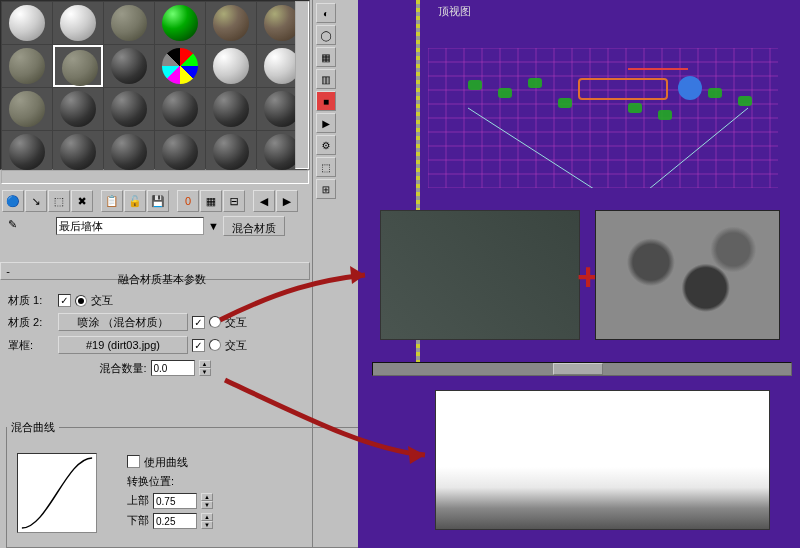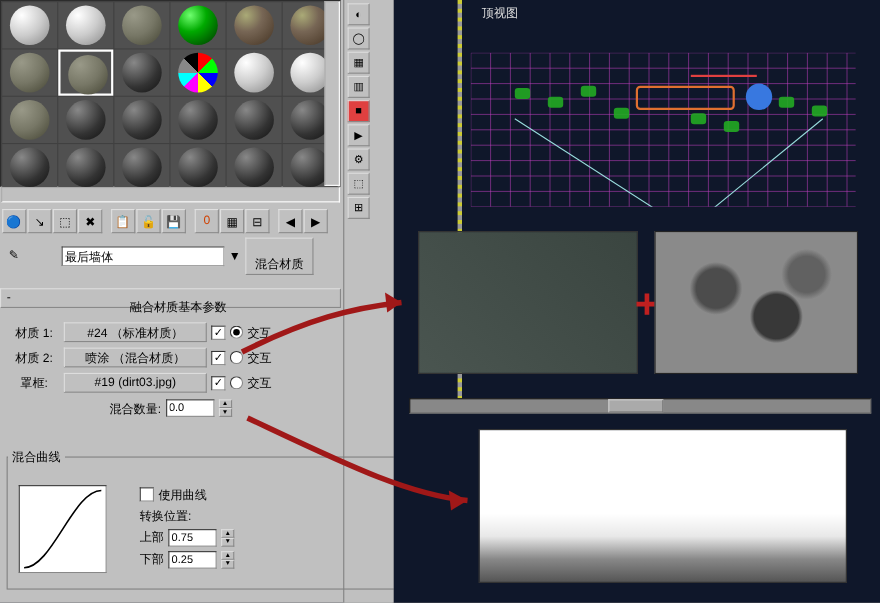--- a/index.html
+++ b/index.html
@@ -31,52 +31,52 @@
 
 .mat-toolbar { position: absolute; left: 0; top: 188px; width: 310px; height: 48px; background: #c0c0c0; padding: 2px; }
 .tb-row { display: flex; gap: 1px; margin-bottom: 2px; }
 .icon-btn { width: 22px; height: 22px; background: #c0c0c0; border: 1px outset #e0e0e0; display: flex; align-items: center; justify-content: center; font-size: 11px; }
 .icon-btn.sep { width: 6px; border: none; background: transparent; }
 
 
 .name-row { display: flex; align-items: center; gap: 4px; padding: 2px 6px; }
 .dropper-icon { width: 16px; height: 16px; }
 .name-input { flex: 0 0 130px; height: 18px; background: #fff; border: 1px inset #999; padding: 0 2px; margin-left: 28px; }
-.type-btn { height: 20px; padding: 16px 8px; background: #c0c0c0; border: 1px outset #ddd; font-family: Liberation Mono, monospace; }
+.type-btn { height: 20px; padding: 4px 8px; background: #c0c0c0; border: 1px outset #ddd; font-family: Liberation Mono, monospace; }
 
 
 .rollout-hdr { position: absolute; left: 0; top: 262px; width: 310px; height: 18px; background: #c0c0c0; border: 1px outset #ddd; display: flex; align-items: center; }
 .rollout-hdr .minus { width: 14px; text-align: center; }
 .rollout-hdr .title { flex: 1; text-align: center; margin-top: 16px; }
 
 
 .params { position: absolute; left: 0; top: 282px; width: 310px; padding: 6px 8px; }
 .param-row { display: flex; align-items: center; gap: 4px; margin: 5px 0; }
-.param-label { width: 46px; text-align: center; }
+.param-label { width: 46px; text-align: left; }
 .slot-btn { width: 130px; height: 18px; background: #c0c0c0; border: 1px outset #ddd; text-align: center; padding: 1px; white-space: nowrap; overflow: hidden; }
 .checkbox { width: 13px; height: 13px; background: #fff; border: 1px inset #888; display: flex; align-items: center; justify-content: center; }
 .checkbox.checked::after { content: "✓"; font-size: 10px; }
 .radio { width: 12px; height: 12px; border-radius: 50%; background: #fff; border: 1px inset #888; position: relative; }
 .radio.on::after { content: ""; position: absolute; top: 2px; left: 2px; width: 6px; height: 6px; border-radius: 50%; background: #000; }
 
 .amount-row { display: flex; justify-content: center; align-items: center; gap: 4px; margin-top: 6px; }
 .spinner { width: 44px; height: 16px; background: #fff; border: 1px inset #888; text-align: left; padding: 0 2px; font-size: 10px; }
 .spin-btns { display: flex; flex-direction: column; }
 .spin-btn { width: 12px; height: 8px; background: #c0c0c0; border: 1px outset #ddd; font-size: 6px; line-height: 6px; text-align: center; }
 
 
-.curve-group { position: absolute; left: 6px; top: 408px; width: 358px; height: 128px; border: 1px solid #808080; }
+.curve-group { position: absolute; left: 6px; top: 420px; width: 358px; height: 128px; border: 1px solid #808080; }
 .curve-group legend { font-size: 11px; padding: 0 4px; }
 .curve-box { position: absolute; left: 10px; top: 18px; width: 80px; height: 80px; background: #fff; border: 1px inset #888; }
 .curve-svg { width: 100%; height: 100%; }
 .curve-right { position: absolute; left: 120px; top: 16px; }
 .curve-right .row { display: flex; align-items: flex-start; gap: 4px; margin: 4px 0; }
 
 
-.right-area { position: absolute; left: 358px; top: 0; width: 442px; height: 548px; background: #0f172a; }
+.right-area { position: absolute; left: 358px; top: 0; width: 442px; height: 548px; background: #4c1d95; }
 .vp-label { position: absolute; left: 80px; top: 4px; color: #ddd; font-size: 11px; }
 .watermark { position: absolute; right: 6px; top: 4px; text-align: right; color: #fff; font-style: italic; }
 .watermark .brand { font-size: 16px; letter-spacing: 1px; }
 .watermark .url { font-size: 9px; color: #bbb; letter-spacing: 1px; font-style: normal; }
 
 
 .top-grid { position: absolute; left: 70px; top: 48px; width: 350px; height: 140px; }
 .grid-bg { position: absolute; width: 100%; height: 100%; }
 .grid-line { stroke: #c040c0; stroke-width: 0.5; }
 .green-blob { position: absolute; width: 14px; height: 10px; background: #2a2; border-radius: 3px; opacity: 0.9; }
@@ -227,21 +227,20 @@
   </div>
 
   <div class="rollout-hdr">
     <span class="minus">-</span>
     <span class="title">融合材质基本参数</span>
   </div>
 
   <div class="params">
     <div class="param-row">
       <span class="param-label">材质 1:</span>
-      <button class="slot-btn">#24 （标准材质）</button>
       <span class="checkbox checked"></span>
       <span class="radio on"></span>
       <span>交互</span>
     </div>
     <div class="param-row">
       <span class="param-label">材质 2:</span>
       <button class="slot-btn">喷涂 （混合材质）</button>
       <span class="checkbox checked"></span>
       <span class="radio"></span>
       <span>交互</span>

